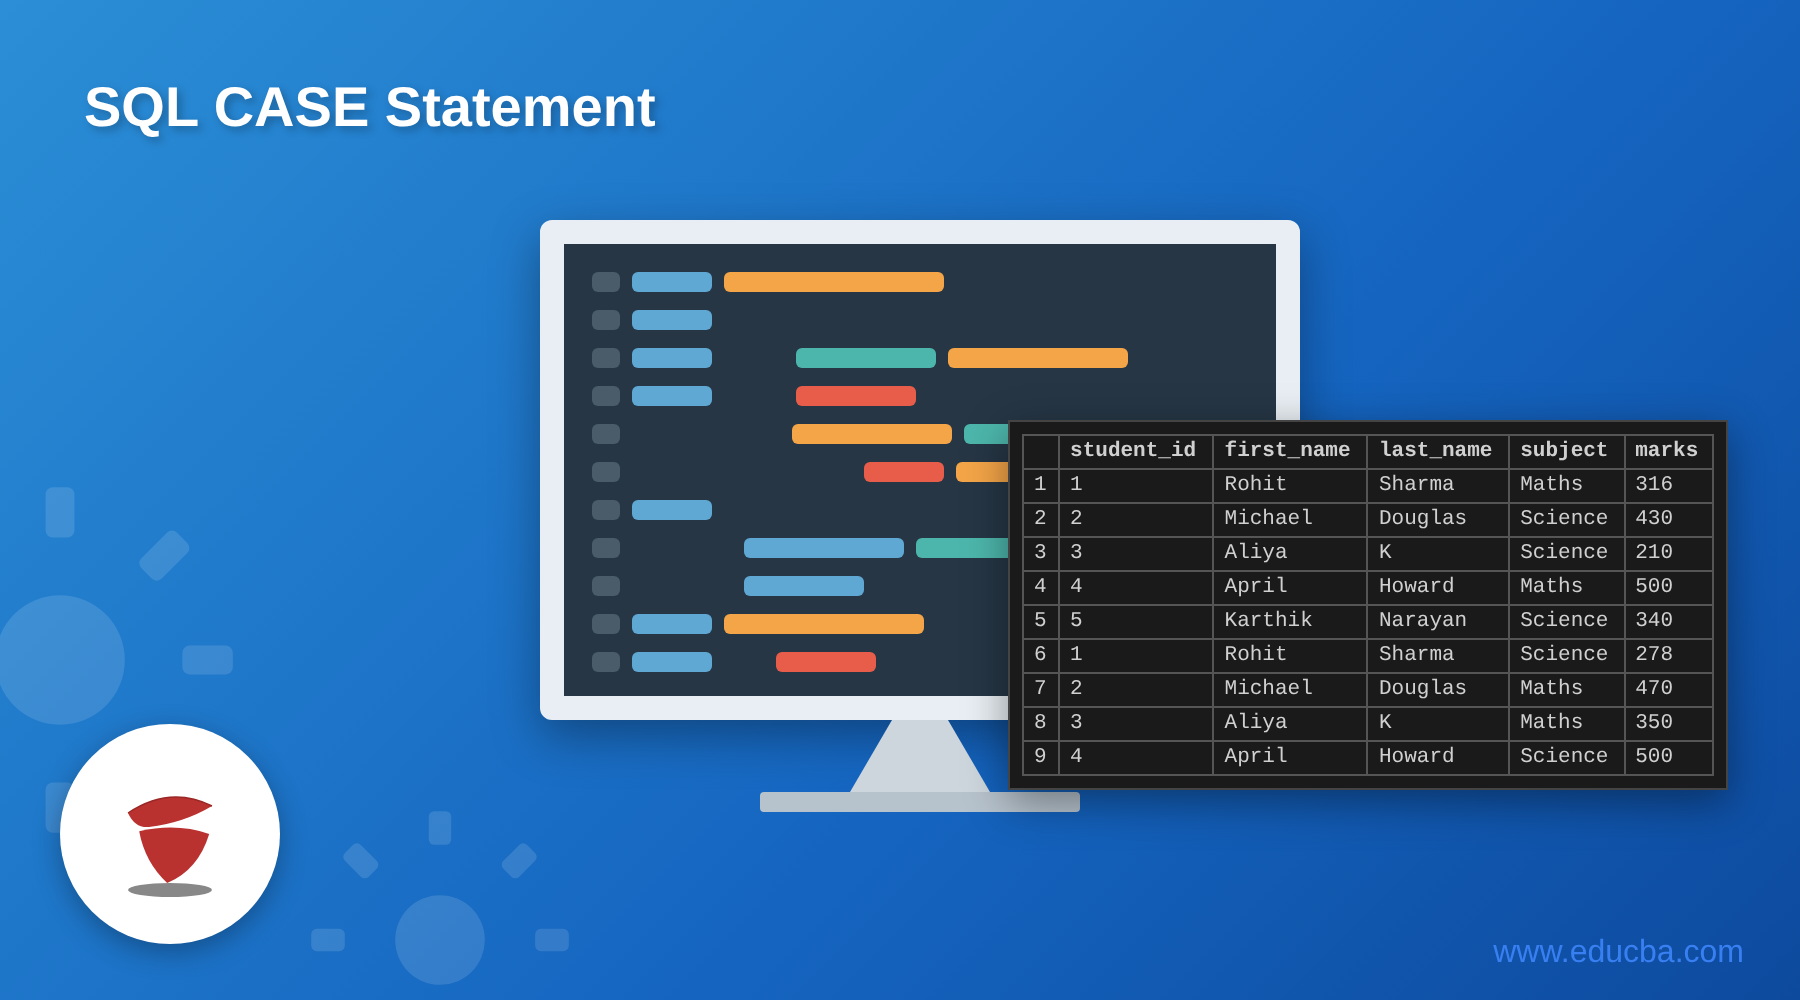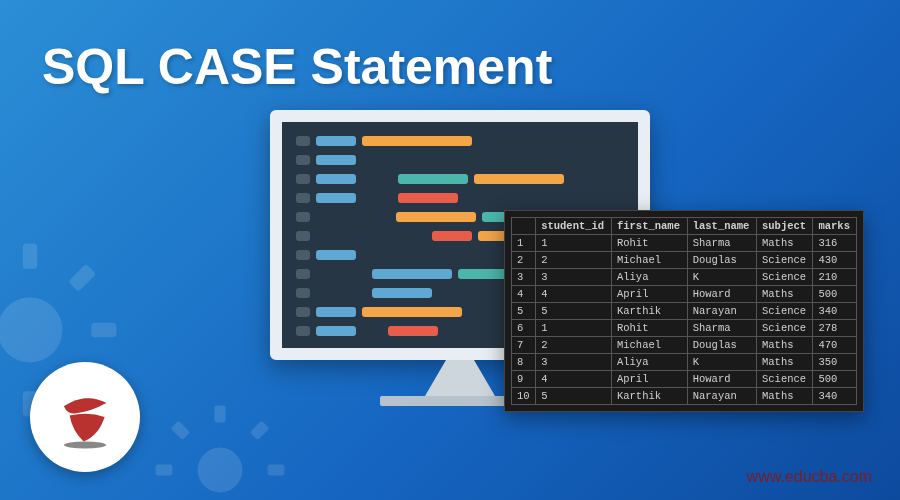--- a/index.html
+++ b/index.html
@@ -1,38 +1,38 @@
 <!DOCTYPE html>
 <html><head>
 <meta charset="utf-8">
 <style>
 *{margin:0;padding:0;box-sizing:border-box}
 body{width:900px;height:500px;overflow:hidden;font-family:Arial,Helvetica,sans-serif;background:linear-gradient(135deg,#2b8ed6 0%,#1565c0 60%,#0d4a9e 100%);position:relative}
 .gear{position:absolute;border-radius:50%;opacity:.12}
 .gear svg{width:100%;height:100%}
 .g1{width:180px;height:180px;left:-60px;top:240px}
 .g2{width:140px;height:140px;left:150px;bottom:-40px}
-.title{position:absolute;top:38px;left:42px;color:#fff;font-size:50px;font-weight:700;text-shadow:2px 2px 4px rgba(0,0,0,.25)}
+.title{position:absolute;top:38px;left:42px;color:#fff;font-size:28px;font-weight:700;text-shadow:2px 2px 4px rgba(0,0,0,.25)}
 .monitor{position:absolute;left:270px;top:110px;width:380px;height:300px}
 .screen{width:380px;height:250px;background:#263645;border:12px solid #e8eef3;border-radius:6px;box-shadow:0 8px 24px rgba(0,0,0,.35);position:relative;overflow:hidden;padding:14px}
 .stand{width:70px;height:36px;background:#cdd6dd;margin:0 auto;clip-path:polygon(30% 0,70% 0,100% 100%,0 100%)}
 .base{width:160px;height:10px;background:#b6c2cc;margin:0 auto;border-radius:2px}
 .codeline{height:10px;border-radius:3px;margin-bottom:9px;display:flex;gap:6px}
 .seg{height:10px;border-radius:3px}
 .c-b{background:#5fa8d3}
 .c-o{background:#f4a548}
 .c-t{background:#4db6ac}
 .c-r{background:#e85d4a}
 .c-g{background:#4a5b6a}
 .terminal{position:absolute;right:36px;top:210px;width:360px;background:#1a1a1a;border:1px solid #444;padding:6px;font-family:'Courier New',monospace;font-size:10.5px;color:#d0d0d0;box-shadow:0 6px 20px rgba(0,0,0,.4)}
 .terminal table{border-collapse:collapse;width:100%}
 .terminal th,.terminal td{border:1px solid #555;padding:2px 5px;text-align:left;white-space:nowrap}
 .logo-circle{position:absolute;left:30px;bottom:28px;width:110px;height:110px;background:#fff;border-radius:50%;display:flex;align-items:center;justify-content:center;box-shadow:0 4px 14px rgba(0,0,0,.3)}
 .logo-circle svg{width:70px;height:70px}
-.site{position:absolute;right:28px;bottom:14px;color:#7f1d1d;font-size:16px;opacity:.95}
+.site{position:absolute;right:28px;bottom:14px;color:#3b82f6;font-size:16px;opacity:.95}
 </style>
 </head>
 <body>
 
 <div class="gear g1">
 <svg viewBox="0 0 100 100">
       <g fill="#fff">
         <circle cx="50" cy="50" r="18"></circle>
         <g>
           <rect x="46" y="2" width="8" height="14" rx="2"></rect>
@@ -210,28 +210,20 @@
           <td>350</td>
         </tr>
         <tr>
           <td>9</td>
           <td>4</td>
           <td>April</td>
           <td>Howard</td>
           <td>Science</td>
           <td>500</td>
         </tr>
-        <tr>
-          <td>10</td>
-          <td>5</td>
-          <td>Karthik</td>
-          <td>Narayan</td>
-          <td>Maths</td>
-          <td>340</td>
-        </tr>
       </tbody>
   </table>
 </div>
 
 <div class="logo-circle">
 <svg viewBox="0 0 100 100">
       <path d="M20 35 Q50 15 80 30 Q60 42 35 45 Q25 46 20 35Z" fill="#b93230"></path>
       <path d="M28 48 Q55 42 78 50 Q70 76 48 85 Q32 70 28 48Z" fill="#b93230"></path>
       <path d="M20 35 Q50 15 80 30" stroke="#9a2725" stroke-width="1" fill="none"></path>
       <ellipse cx="50" cy="90" rx="30" ry="5" fill="#888"></ellipse>

